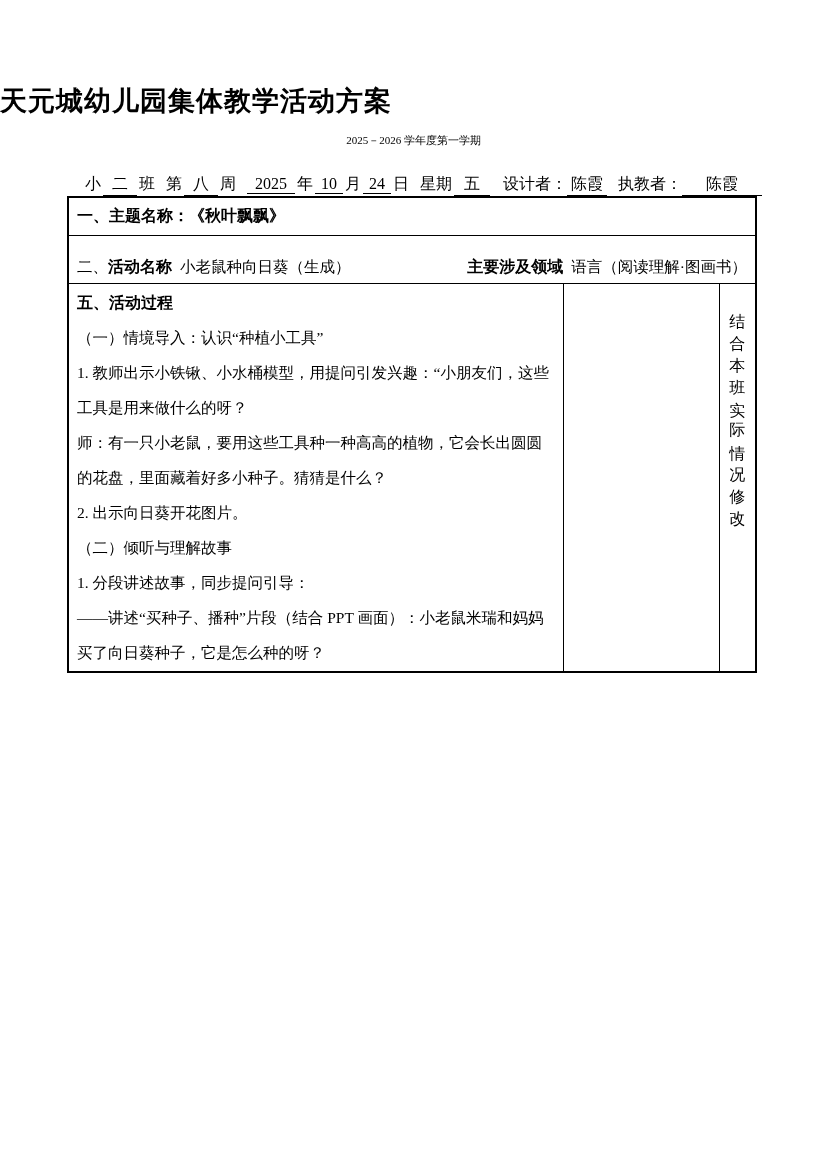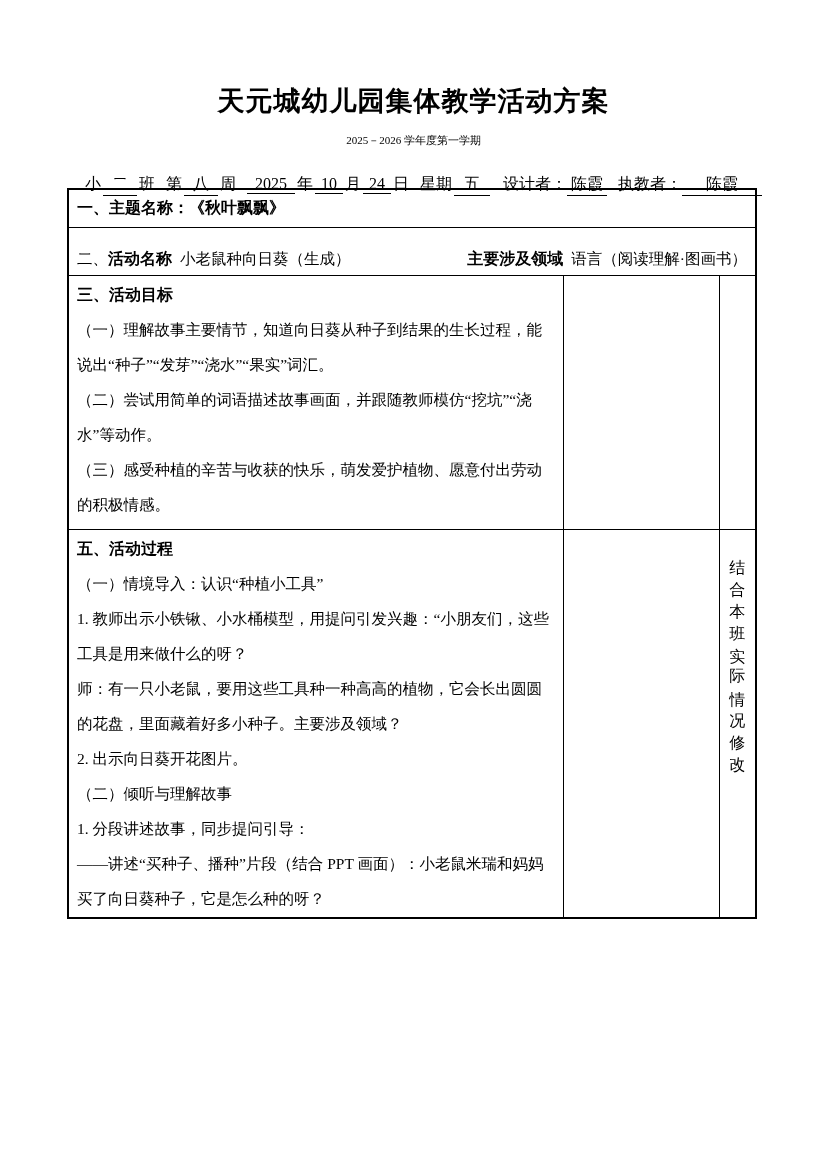--- a/index.html
+++ b/index.html
@@ -6,21 +6,21 @@
   .page {
     position:relative;
     width:827px; height:1170px;
     background:#ffffff;
     color:#000;
     font-family:"Liberation Serif", serif;
     overflow:hidden;
   }
   .doc-title {
     position:absolute; top:83px; left:0; width:100%;
-    text-align:center;
+    text-align:left;
     font-family:Liberation Serif, serif;
     font-size:27px; font-weight:bold;
     letter-spacing:1px;
     margin:0;
   }
   .subtitle {
     position:absolute; top:133px; left:0; width:100%;
     text-align:center;
     font-size:11px;
   }
@@ -35,21 +35,21 @@
   .u-class   { padding:0 9px;  margin:0 2px; }
   .u-week    { padding:0 9px;  margin:0 2px; }
   .u-year    { padding:0 8px;  margin:0 2px; }
   .u-month   { padding:0 6px;  margin:0 2px; }
   .u-day     { padding:0 6px;  margin:8px 2px; }
   .u-weekday { padding:0 10px; margin:0 2px; }
   .u-designer{ padding:0 4px;  }
   .u-teacher { padding:0 24px; }
 
   table.plan {
-    position:absolute; top:188px; left:67px;
+    position:absolute; top:196px; left:67px;
     border-collapse:collapse;
     table-layout:fixed;
     width:690px;
     border:2px solid #000;
     font-size:15.5px;
   }
   table.plan td {
     border:1px solid #000;
     vertical-align:top;
     padding:1px 8px;
@@ -126,38 +126,28 @@
           <div>
             <span>二、</span><span class="b">活动名称</span><span class="sp">小老鼠种向日葵（生成）</span>
           </div>
           <div>
             <span class="b">主要涉及领域</span><span class="sp">语言（阅读理解·图画书）</span>
           </div>
         </div>
       </td>
     </tr>
 
-    <tr class="r3">
-      <td class="cell">
-        <p class="head row-title">三、活动目标</p>
-        <p>（一）理解故事主要情节，知道向日葵从种子到结果的生长过程，能说出“种子”“发芽”“浇水”“果实”词汇。</p>
-        <p>（二）尝试用简单的词语描述故事画面，并跟随教师模仿“挖坑”“浇水”等动作。</p>
-        <p>（三）感受种植的辛苦与收获的快乐，萌发爱护植物、愿意付出劳动的积极情感。</p>
-      </td>
-      <td></td>
-      <td class="side-cell"></td>
-    </tr>
 
 
     <tr class="r5">
       <td class="cell">
         <p class="head row-title">五、活动过程</p>
         <p>（一）情境导入：认识“种植小工具”</p>
         <p>1. 教师出示小铁锹、小水桶模型，用提问引发兴趣：“小朋友们，这些工具是用来做什么的呀？</p>
-        <p>师：有一只小老鼠，要用这些工具种一种高高的植物，它会长出圆圆的花盘，里面藏着好多小种子。主要涉及领域？</p>
+        <p>师：有一只小老鼠，要用这些工具种一种高高的植物，它会长出圆圆的花盘，里面藏着好多小种子。猜猜是什么？</p>
         <p>2. 出示向日葵开花图片。</p>
         <p>（二）倾听与理解故事</p>
         <p>1. 分段讲述故事，同步提问引导：</p>
         <p>——讲述“买种子、播种”片段（结合 PPT 画面）：小老鼠米瑞和妈妈买了向日葵种子，它是怎么种的呀？</p>
       </td>
       <td></td>
       <td class="side-cell">
         <span class="side-note">结合本班实际情况修改</span>
       </td>
     </tr>

